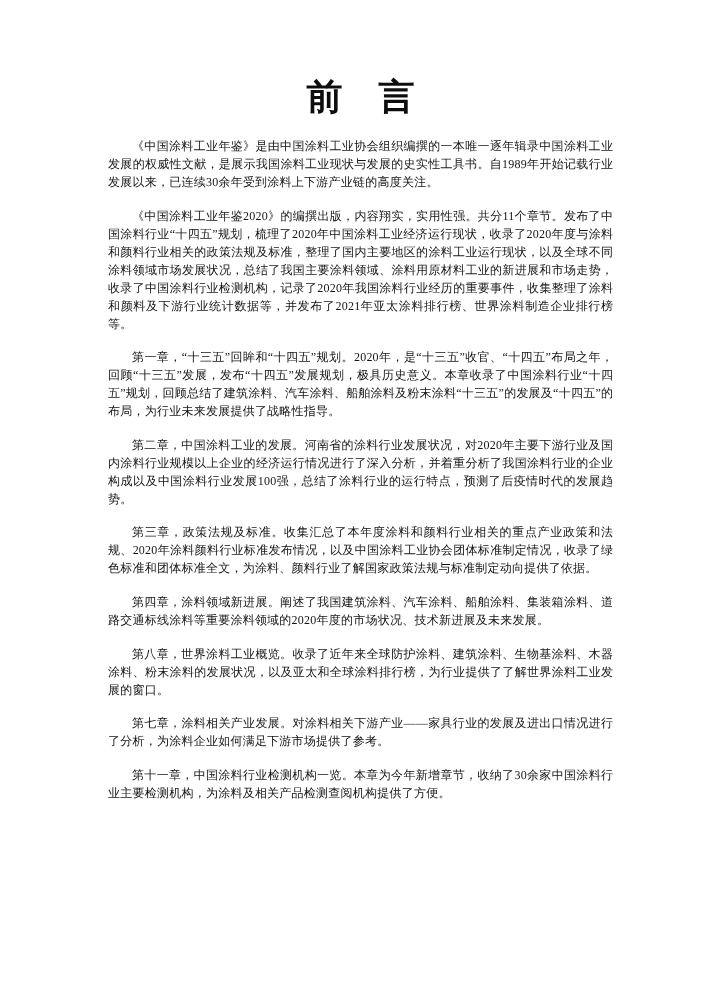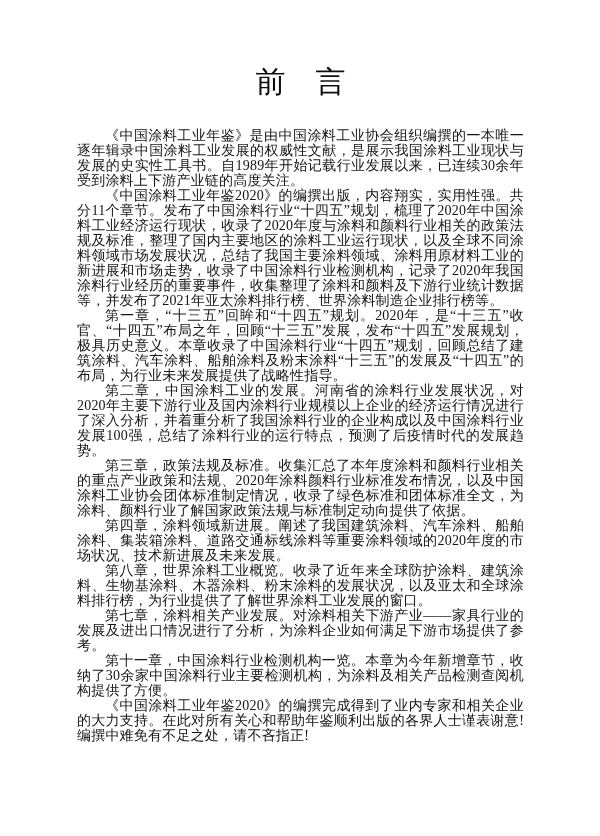--- a/index.html
+++ b/index.html
@@ -13,30 +13,30 @@
   .page {
     box-sizing: border-box;
     width: 600px;
     height: 836px;
     background: #ffffff;
     padding: 64px 76px 0 77px;
     font-family: "Liberation Serif", "DejaVu Serif", serif;
     color: #141414;
   }
   .page-title {
-    margin: 0 0 28px 0;
+    margin: 0 0 15px 0;
     text-align: center;
     font-size: 30px;
     line-height: 36px;
-    font-weight: normal;
+    font-weight: bold;
     color: #0d0d0d;
   }
   .body-text p {
-    margin: 0;
-    font-size: 14px;
+    margin: 13px;
+    font-size: 10px;
     line-height: 15px;
     text-align: justify;
     text-indent: 2em;
     letter-spacing: 0.2px;
   }
   .lead {
     font-weight: normal;
   }
 </style>
 </head>
@@ -48,16 +48,15 @@
   <div class="body-text">
     <p><span class="lead"></span><span>《中国涂料工业年鉴》是由中国涂料工业协会组织编撰的一本唯一逐年辑录中国涂料工业发展的权威性文献，是展示我国涂料工业现状与发展的史实性工具书。自1989年开始记载行业发展以来，已连续30余年受到涂料上下游产业链的高度关注。</span></p>
     <p><span class="lead"></span><span>《中国涂料工业年鉴2020》的编撰出版，内容翔实，实用性强。共分11个章节。发布了中国涂料行业“十四五”规划，梳理了2020年中国涂料工业经济运行现状，收录了2020年度与涂料和颜料行业相关的政策法规及标准，整理了国内主要地区的涂料工业运行现状，以及全球不同涂料领域市场发展状况，总结了我国主要涂料领域、涂料用原材料工业的新进展和市场走势，收录了中国涂料行业检测机构，记录了2020年我国涂料行业经历的重要事件，收集整理了涂料和颜料及下游行业统计数据等，并发布了2021年亚太涂料排行榜、世界涂料制造企业排行榜等。</span></p>
     <p><span class="lead">第一章，</span><span>“十三五”回眸和“十四五”规划。2020年，是“十三五”收官、“十四五”布局之年，回顾“十三五”发展，发布“十四五”发展规划，极具历史意义。本章收录了中国涂料行业“十四五”规划，回顾总结了建筑涂料、汽车涂料、船舶涂料及粉末涂料“十三五”的发展及“十四五”的布局，为行业未来发展提供了战略性指导。</span></p>
     <p><span class="lead">第二章，</span><span>中国涂料工业的发展。河南省的涂料行业发展状况，对2020年主要下游行业及国内涂料行业规模以上企业的经济运行情况进行了深入分析，并着重分析了我国涂料行业的企业构成以及中国涂料行业发展100强，总结了涂料行业的运行特点，预测了后疫情时代的发展趋势。</span></p>
     <p><span class="lead">第三章，</span><span>政策法规及标准。收集汇总了本年度涂料和颜料行业相关的重点产业政策和法规、2020年涂料颜料行业标准发布情况，以及中国涂料工业协会团体标准制定情况，收录了绿色标准和团体标准全文，为涂料、颜料行业了解国家政策法规与标准制定动向提供了依据。</span></p>
     <p><span class="lead">第四章，</span><span>涂料领域新进展。阐述了我国建筑涂料、汽车涂料、船舶涂料、集装箱涂料、道路交通标线涂料等重要涂料领域的2020年度的市场状况、技术新进展及未来发展。</span></p>
     <p><span class="lead">第八章，</span><span>世界涂料工业概览。收录了近年来全球防护涂料、建筑涂料、生物基涂料、木器涂料、粉末涂料的发展状况，以及亚太和全球涂料排行榜，为行业提供了了解世界涂料工业发展的窗口。</span></p>
     <p><span class="lead">第七章，</span><span>涂料相关产业发展。对涂料相关下游产业——家具行业的发展及进出口情况进行了分析，为涂料企业如何满足下游市场提供了参考。</span></p>
     <p><span class="lead">第十一章，</span><span>中国涂料行业检测机构一览。本章为今年新增章节，收纳了30余家中国涂料行业主要检测机构，为涂料及相关产品检测查阅机构提供了方便。</span></p>
-    <p><span class="lead"></span><span>《中国涂料工业年鉴2020》的编撰完成得到了业内专家和相关企业的大力支持。在此对所有关心和帮助年鉴顺利出版的各界人士谨表谢意!编撰中难免有不足之处，请不吝指正!</span></p>
   </div>
 
 </div>
 
 </body></html>

